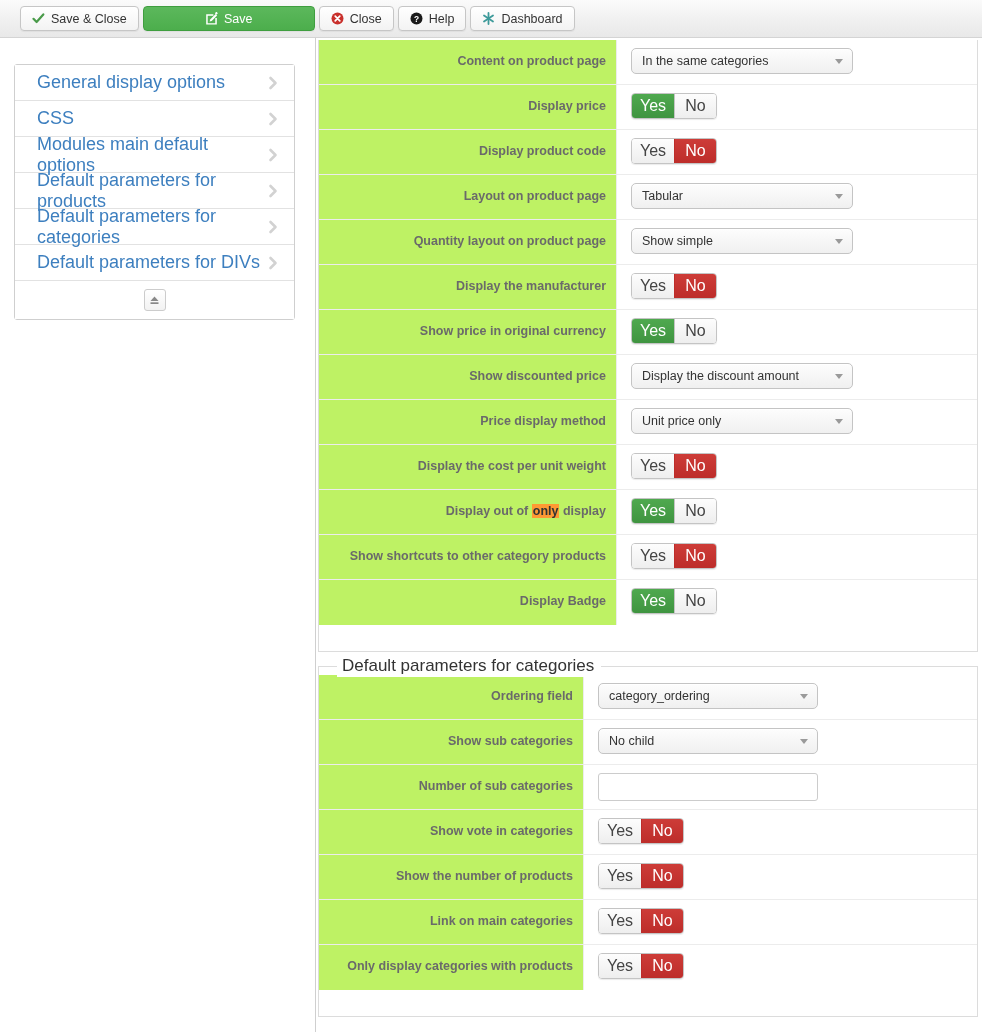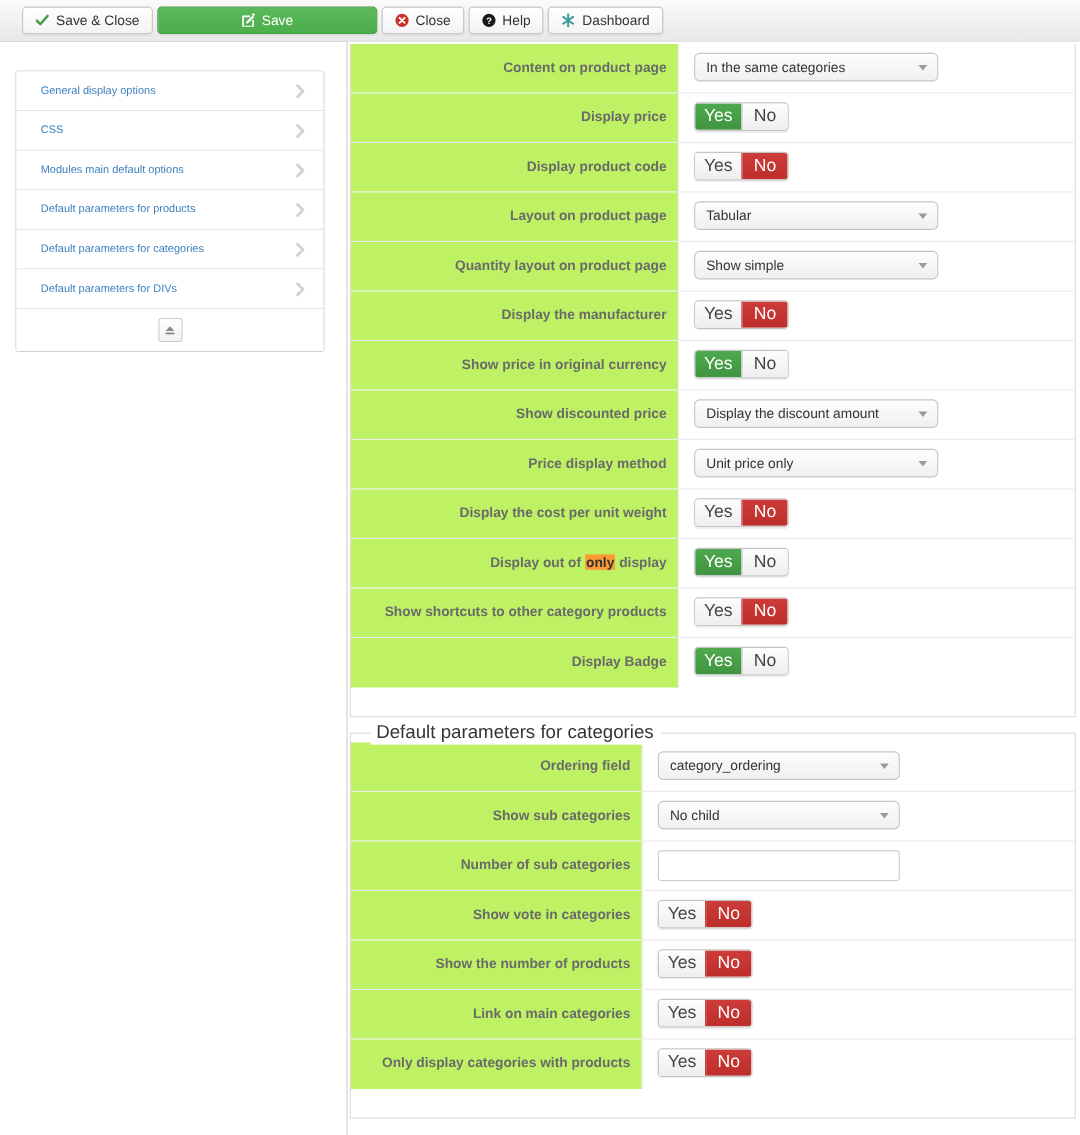--- a/index.html
+++ b/index.html
@@ -30,21 +30,21 @@
     border: 1px solid #c6c6c6;
     border-radius: 4px;
     cursor: pointer;
     box-shadow: 0 1px 1px rgba(0,0,0,.05);
     white-space: nowrap;
   }
   .tbtn.primary {
     background: linear-gradient(to bottom, #5cb85c 0%, #4cae4c 100%);
     border: 1px solid #3f9e3f;
     color: #fff;
-    width: 200px;
+    width: 172px;
     justify-content: center;
     font-weight: normal;
   }
   .ic { width: 13px; height: 13px; display: inline-block; flex: none; position: relative; }
   .ic svg { display: block; }
 
   
   .sidebar {
     position: absolute; left: 14px; top: 64px;
     width: 281px;
@@ -55,21 +55,21 @@
   .acc-item {
     height: 36px;
     display: flex; align-items: center;
     border-bottom: 1px solid #e2e2e2;
     padding: 0 14px 0 22px;
     cursor: pointer;
     background: #fff;
   }
   .acc-label {
     flex: 1;
-    font-size: 10px;
+    font-size: 18px;
     color: #3d7fbf;
   }
   .acc-chev { flex: none; width: 14px; height: 14px; color: #d2d2d2; }
   .acc-foot {
     height: 38px;
     display: flex; align-items: center; justify-content: center;
     background: #fff;
   }
   .eject-btn {
     width: 22px; height: 22px;

